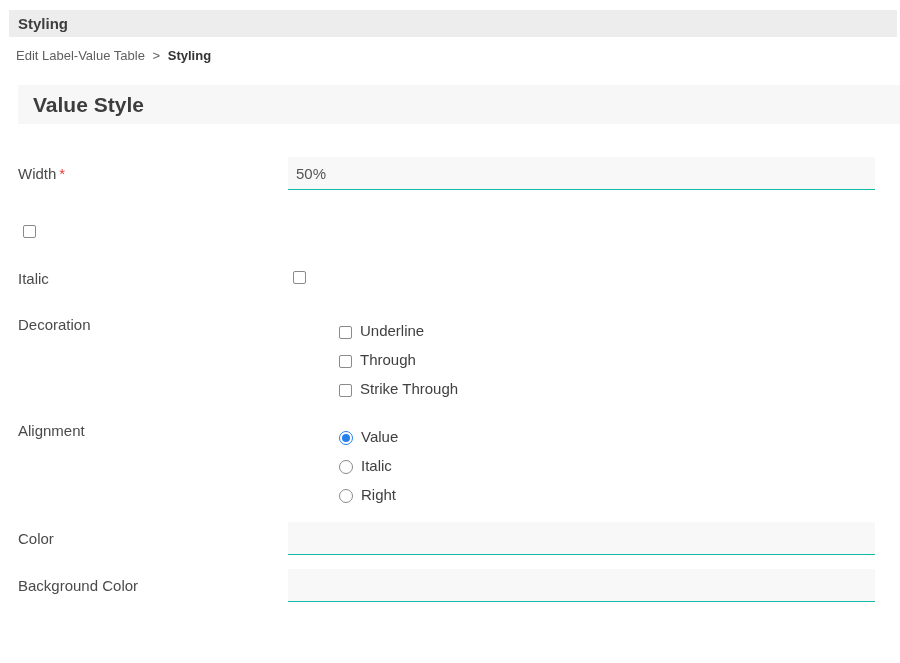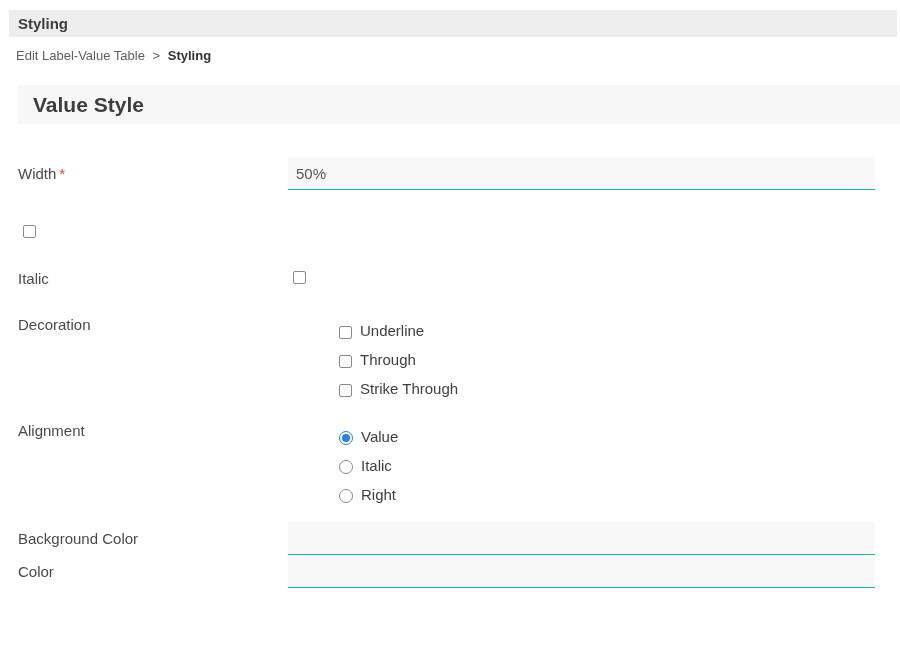--- a/index.html
+++ b/index.html
@@ -163,27 +163,27 @@
         <span class="radio"></span>
         <span class="opt-label">Italic</span>
       </div>
       <div class="option-line">
         <span class="radio"></span>
         <span class="opt-label">Right</span>
       </div>
     </div>
   </div>
 
-  <div class="form-row row-input row-bgcolor">
-    <div class="row-label">Background Color</div>
+  <div class="form-row row-input row-color">
+    <div class="row-label">Color</div>
     <div class="row-control">
       <input class="text-input" type="text" value="" style="">
     </div>
   </div>
 
-  <div class="form-row row-input row-color">
-    <div class="row-label">Color</div>
+  <div class="form-row row-input row-bgcolor">
+    <div class="row-label">Background Color</div>
     <div class="row-control">
       <input class="text-input" type="text" value="" style="">
     </div>
   </div>
 
 </div>
 
 </body></html>

